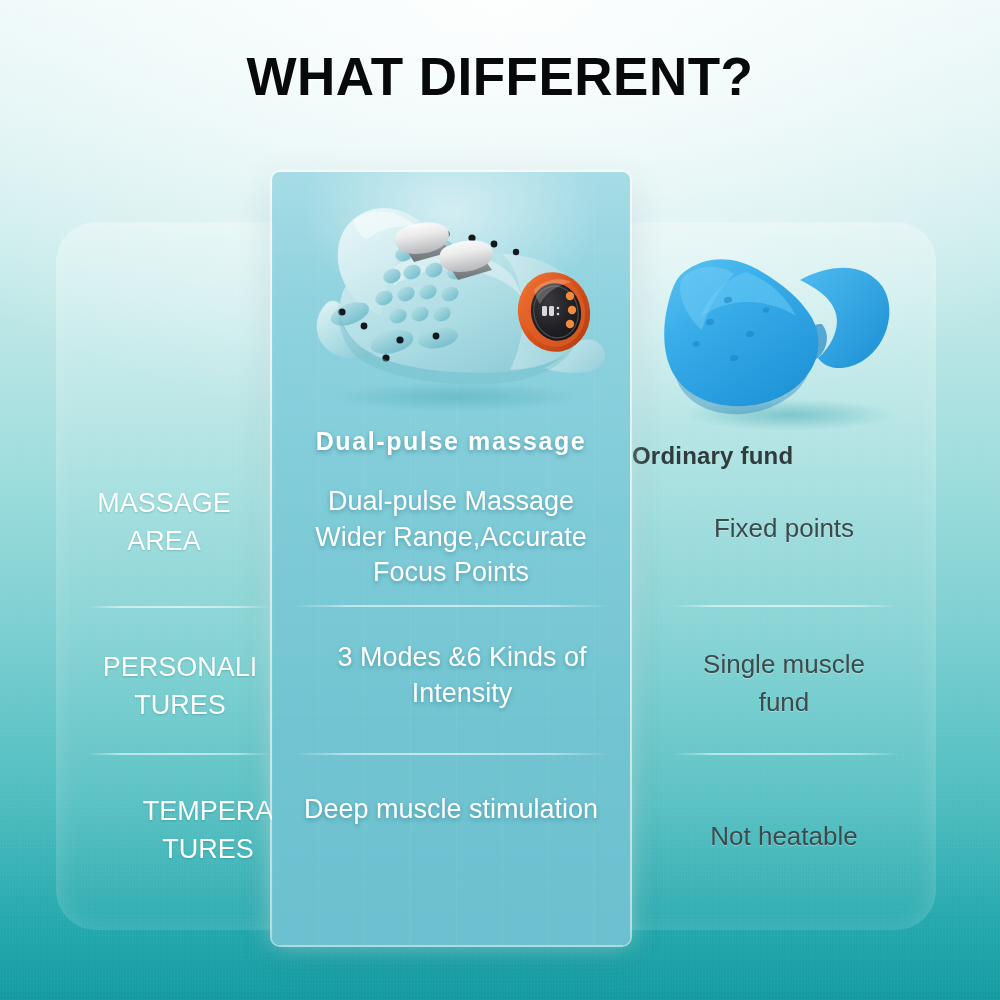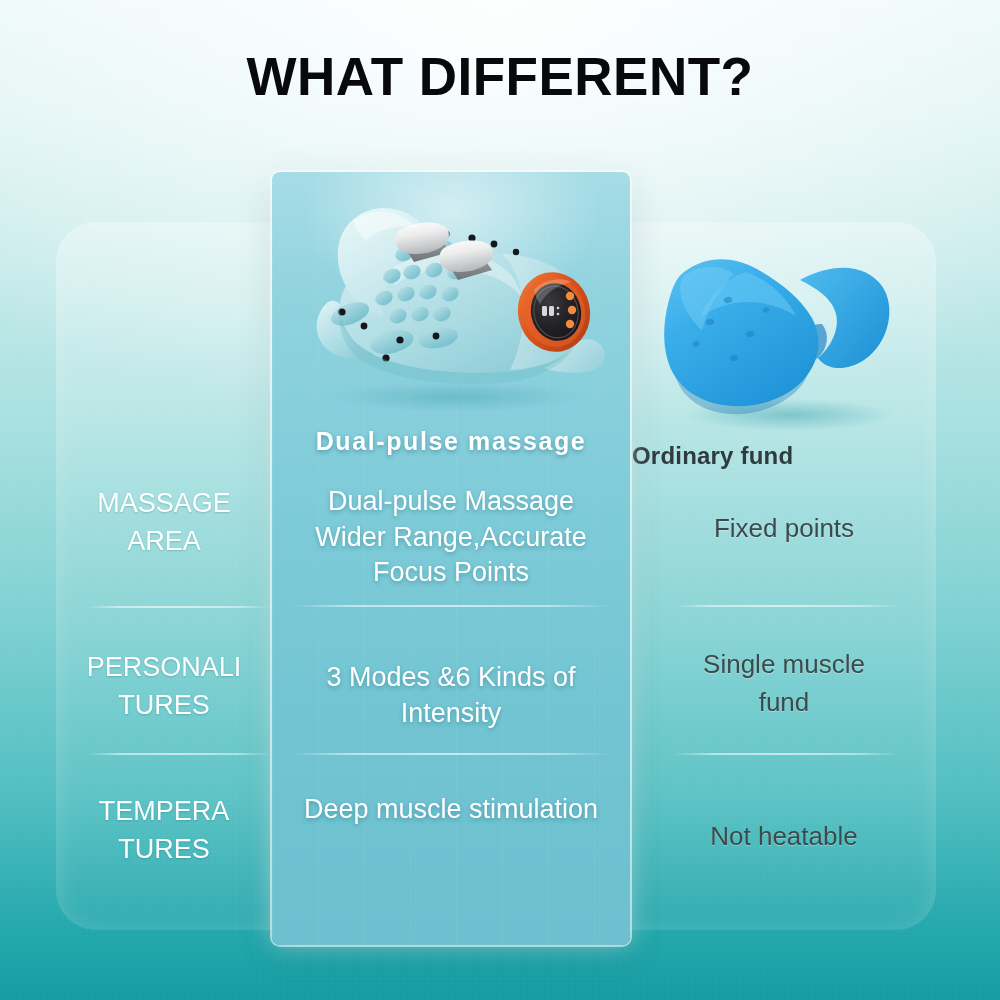--- a/index.html
+++ b/index.html
@@ -63,22 +63,22 @@
   }
 
   
   .lrow{
     position:absolute;left:0;width:216px;
     text-align:center;color:#ffffff;
     font-size:27px;line-height:1.42;
     text-shadow:0 1px 2px rgba(0,90,95,.25);
   }
   .lrow.r1{top:262px;}
-  .lrow.r2{top:426px;}
-  .lrow.r3{top:570px;}
+  .lrow.r2{top:426px;padding-left:16px;}
+  .lrow.r3{top:570px;margin-left:44px;}
   .ldiv1{left:30px;width:186px;top:384px;}
   .ldiv2{left:30px;width:186px;top:531px;}
 
   
   .rrow{
     position:absolute;left:0;width:304px;text-align:center;
     color:#3d4a4c;font-size:26px;line-height:1.45;
     text-shadow:0 1px 1px rgba(255,255,255,.35);
   }
   .rhead{
@@ -119,21 +119,21 @@
     position:absolute;left:0;width:358px;text-align:center;top:255px;
     font-size:25px;font-weight:bold;color:#ffffff;letter-spacing:1.6px;
     text-shadow:0 2px 4px rgba(20,95,110,.45);
   }
   .crow{
     position:absolute;left:0;width:358px;text-align:center;color:#ffffff;
     font-size:27px;line-height:1.32;
     text-shadow:0 2px 4px rgba(20,95,110,.40);
   }
   .crow.r1{top:312px;}
-  .crow.r2{top:488px;}
+  .crow.r2{top:468px;padding-left:11px;}
   .crow.r3{top:620px;}
   .cdiv1{left:20px;width:318px;top:433px;}
   .cdiv2{left:20px;width:318px;top:581px;}
 
   
   .device{position:absolute;left:16px;top:18px;width:326px;height:226px;}
   .device svg{display:block;width:100%;height:100%;}
 
   
   .ordinary{position:absolute;left:18px;top:10px;width:268px;height:200px;}

